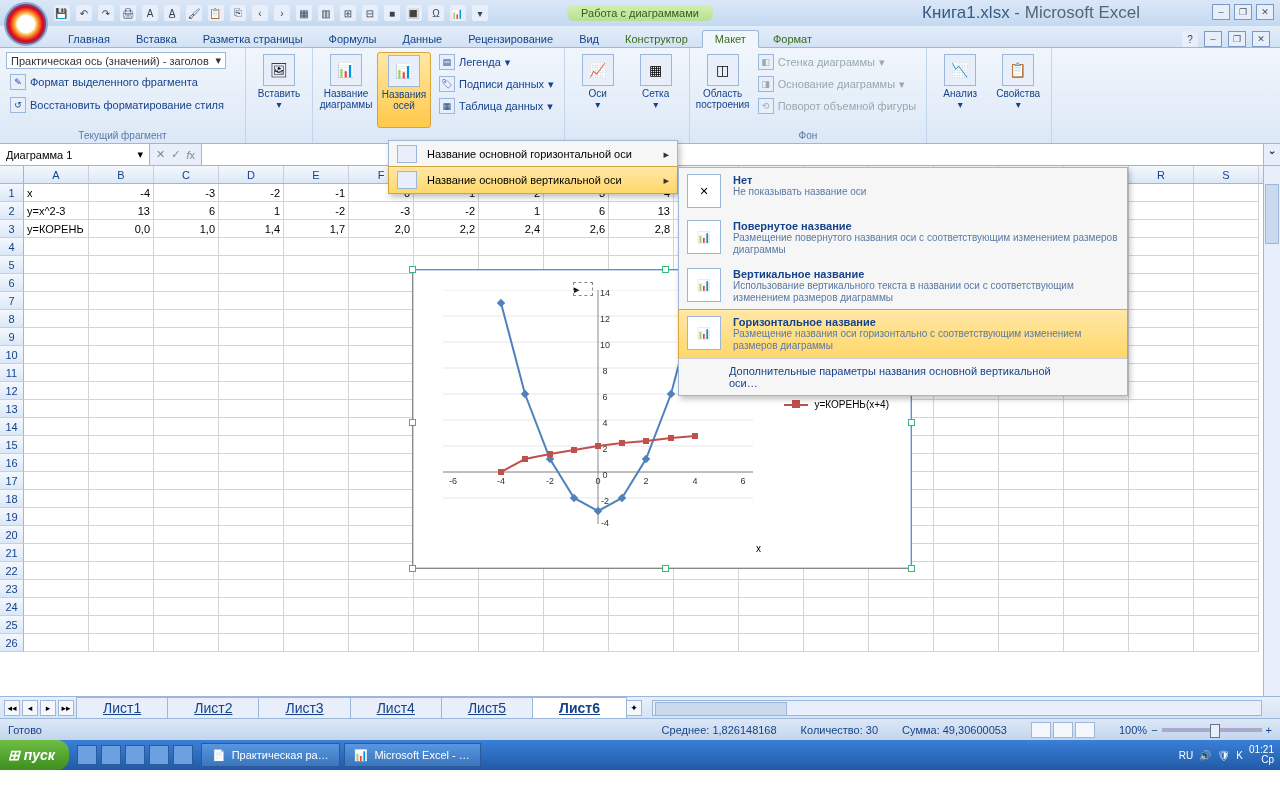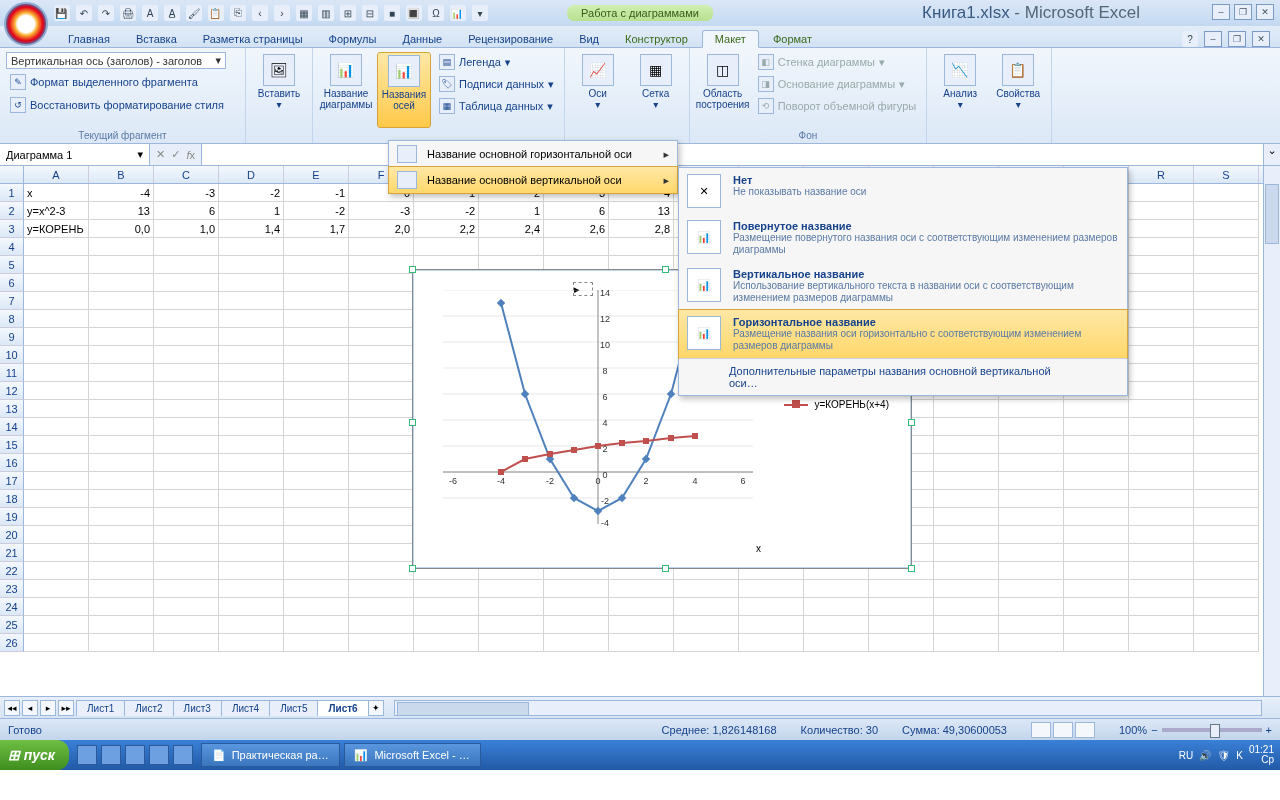--- a/index.html
+++ b/index.html
@@ -77,21 +77,21 @@
 .legend { position:absolute; right:10px; top:110px; font-size:10px; }
 .legend-item { display:flex; align-items:center; gap:6px; margin:4px 12px;}
 .lg-mark { width:24px; height:2px; position:relative;}
 .lg-mark::after{content:"";position:absolute;left:9px;top:-3px;width:7px;height:7px;}
 .xlabel { position:absolute; bottom:14px; right:150px; font-size:10px;}
 .title-handle { position:absolute; top:12px; left:160px; width:20px; height:14px; border:1px dashed #888;}
 
 
 .sheettabs { height: 22px; background: linear-gradient(#e8effa,#d6e4f4); display:flex; align-items:center; border-top:1px solid #9bb8dc; padding-left:4px;}
 .stbtn { width:16px; height:16px; border:1px solid #9bb8dc; margin-right:2px; text-align:center; font-size:9px; line-height:14px; background:#f4f8fd;}
-.stab { padding:2px 10px; background:#e8effa; border:1px solid #9bb8dc; border-bottom:none; margin-right:-1px; font-size:10px; color:#15428b;}
+.stab { padding:2px 26px; background:#e8effa; border:1px solid #9bb8dc; border-bottom:none; margin-right:-1px; font-size:14px; color:#15428b;text-decoration:underline;}
 .stab.active { background:#fff; font-weight:bold;}
 .hscroll { flex:1; height:16px; background:#e8effa; margin:0 18px 0 8px; border:1px solid #9bb8dc; position:relative;}
 .hscroll::before{content:"";position:absolute;left:2px;top:1px;width:130px;height:12px;background:#cbd9ec;border:1px solid #9bb8dc;}
 
 
 .status { height: 22px; background: linear-gradient(#dce8f7,#c3d5eb); display:flex; align-items:center; padding:0 8px; font-size:11px; color:#15428b; gap:24px; border-top:1px solid #9bb8dc;}
 .status .spacer{flex:1;}
 .view-btns{display:flex;gap:2px;}
 .vbtn{width:20px;height:16px;border:1px solid #9bb8dc;background:#f4f8fd;}
 .zoom{display:flex;align-items:center;gap:4px;}
@@ -165,21 +165,21 @@
     <div class="win-btn">–</div>
     <div class="win-btn">❐</div>
     <div class="win-btn">✕</div>
   </div>
 </div>
 
 <div class="ribbon">
   <div class="rgroup" style="width:246px">
     <div class="rgroup-body" style="flex-direction:column;gap:3px">
       <div class="dropdown-sel">
-          <span>Вертикальная ось (заголов)  - заголов</span>
+          <span>Практическая ось (значений)  - заголов</span>
           <span>▾</span>
         </div>
       <div class="smallbtn">
           <span class="sico">✎</span>
           <span>Формат выделенного фрагмента</span>
         </div>
       <div class="smallbtn">
           <span class="sico">↺</span>
           <span>Восстановить форматирование стиля</span>
         </div>

